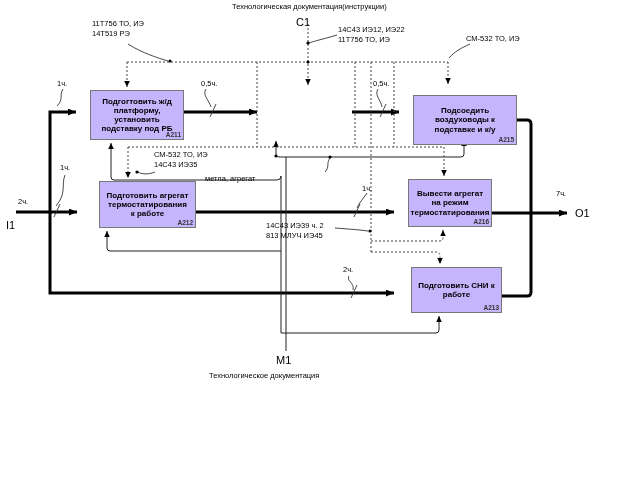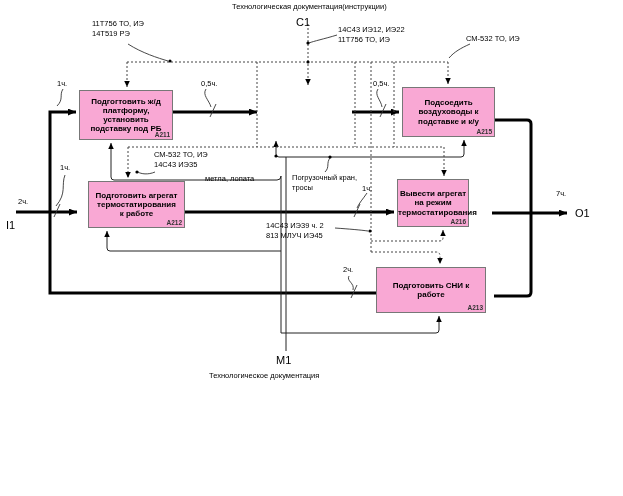--- a/index.html
+++ b/index.html
@@ -6,23 +6,24 @@
   #stage{
     position:relative;width:623px;height:496px;background:#ffffff;
     font-family:"Liberation Sans", sans-serif;overflow:hidden;
   }
   #wires{position:absolute;left:0;top:0;width:623px;height:496px;}
   .tk{stroke:#000;stroke-width:3;fill:none;}
   .tn{stroke:#222;stroke-width:1;fill:none;}
   .dt{stroke:#444;stroke-width:1;fill:none;stroke-dasharray:2 2;}
   .ld{stroke:#333;stroke-width:0.9;fill:none;}
   .box{
-    position:absolute;background:#f9a8d4;border:1px solid #777;
+    position:absolute;background:#c4b5fd;border:1px solid #777;
     display:flex;align-items:center;justify-content:center;
     box-sizing:border-box;
+    margin-left:11px;
   }
   .box-text{
     font-size:8px;font-weight:bold;color:#000;text-align:center;
     white-space:pre-line;line-height:1.15;width:100%;
   }
   .box-id{
     position:absolute;right:2px;bottom:1px;font-size:6.5px;font-weight:bold;color:#333;
   }
   .lbl{
     position:absolute;font-size:7.5px;font-weight:normal;color:#000;
@@ -115,59 +116,57 @@
 
   <div class="box" style="left:79px;top:90px;width:94px;height:50px">
     <div class="box-text">Подгогтовить ж/д
 платформу,
 установить
 подставку под РБ</div>
     <div class="box-id">А211</div>
   </div>
 
 
-  <div class="box" style="left:402px;top:87px;width:93px;height:50px">
+  <div class="box" style="left:402px;top:95px;width:104px;height:50px">
     <div class="box-text">Подсоедить
 воздуховоды к
 подставке и к/у</div>
     <div class="box-id">А215</div>
   </div>
 
   <div class="box" style="left:88px;top:181px;width:97px;height:47px">
     <div class="box-text">Подготовить агрегат
 термостатирования
 к работе</div>
     <div class="box-id">А212</div>
   </div>
 
-  <div class="box" style="left:397px;top:179px;width:72px;height:48px">
+  <div class="box" style="left:397px;top:179px;width:84px;height:48px">
     <div class="box-text">Вывести агрегат
 на режим
 термостатирования</div>
     <div class="box-id">А216</div>
   </div>
 
-  <div class="box" style="left:376px;top:267px;width:110px;height:46px">
+  <div class="box" style="left:400px;top:267px;width:91px;height:46px">
     <div class="box-text">Подготовить СНИ к
 работе</div>
     <div class="box-id">А213</div>
   </div>
 
   <div class="lbl" style="left:232px;top:2px">Технологическая документация(инструкции)</div>
   <div class="lbl big" style="left:296px;top:15px">C1</div>
   <div class="lbl" style="left:92px;top:19px">11Т756 ТО, ИЭ
 14Т519 РЭ</div>
   <div class="lbl" style="left:338px;top:25px">14С43 ИЭ12, ИЭ22
 11Т756 ТО, ИЭ</div>
   <div class="lbl" style="left:466px;top:34px">СМ-532 ТО, ИЭ</div>
   <div class="lbl" style="left:154px;top:150px">СМ-532 ТО, ИЭ
 14С43 ИЭ35</div>
-  <div class="lbl" style="left:205px;top:174px">метла, лопата</div>
-  <div class="lbl" style="left:292px;top:173px">Погрузочный кран,
-тросы</div>
+  <div class="lbl" style="left:205px;top:174px">метла, агрегат</div>
   <div class="lbl" style="left:266px;top:221px">14С43 ИЭ39 ч. 2
 813 МЛУЧ ИЭ45</div>
   <div class="lbl big" style="left:276px;top:353px">М1</div>
   <div class="lbl" style="left:209px;top:371px">Технологическое документация</div>
   <div class="lbl big" style="left:6px;top:218px">I1</div>
   <div class="lbl big" style="left:575px;top:206px">O1</div>
 
   <div class="lbl" style="left:57px;top:79px">1ч.</div>
   <div class="lbl" style="left:201px;top:79px">0,5ч.</div>
   <div class="lbl" style="left:373px;top:79px">0,5ч.</div>

